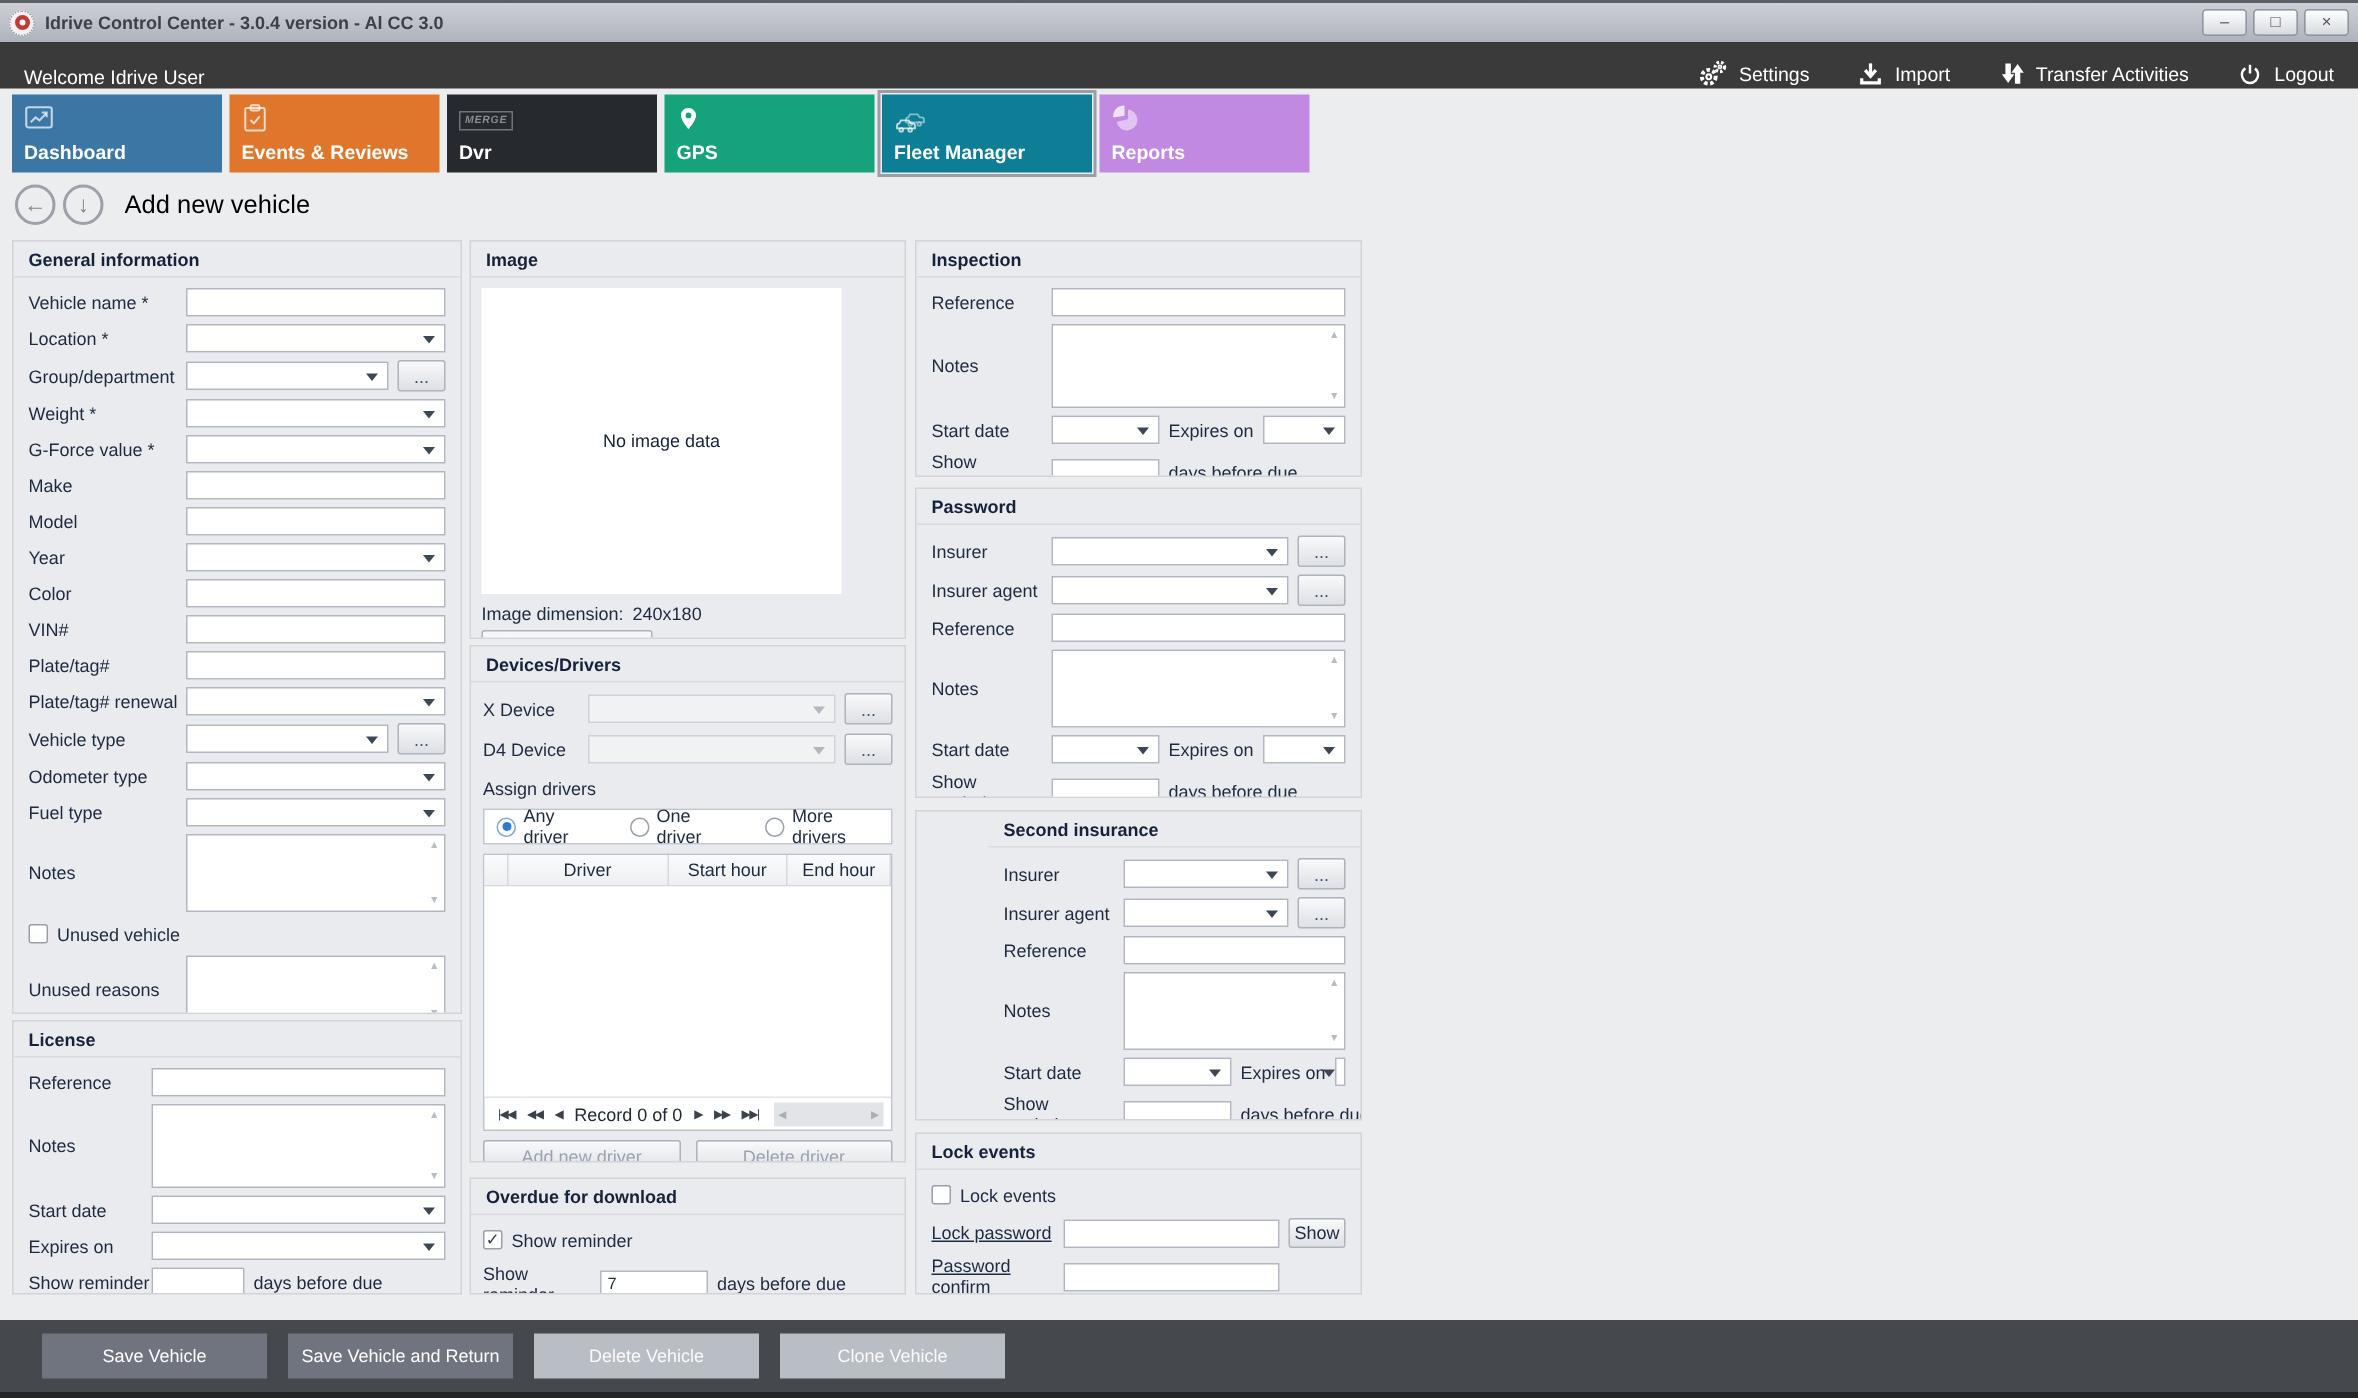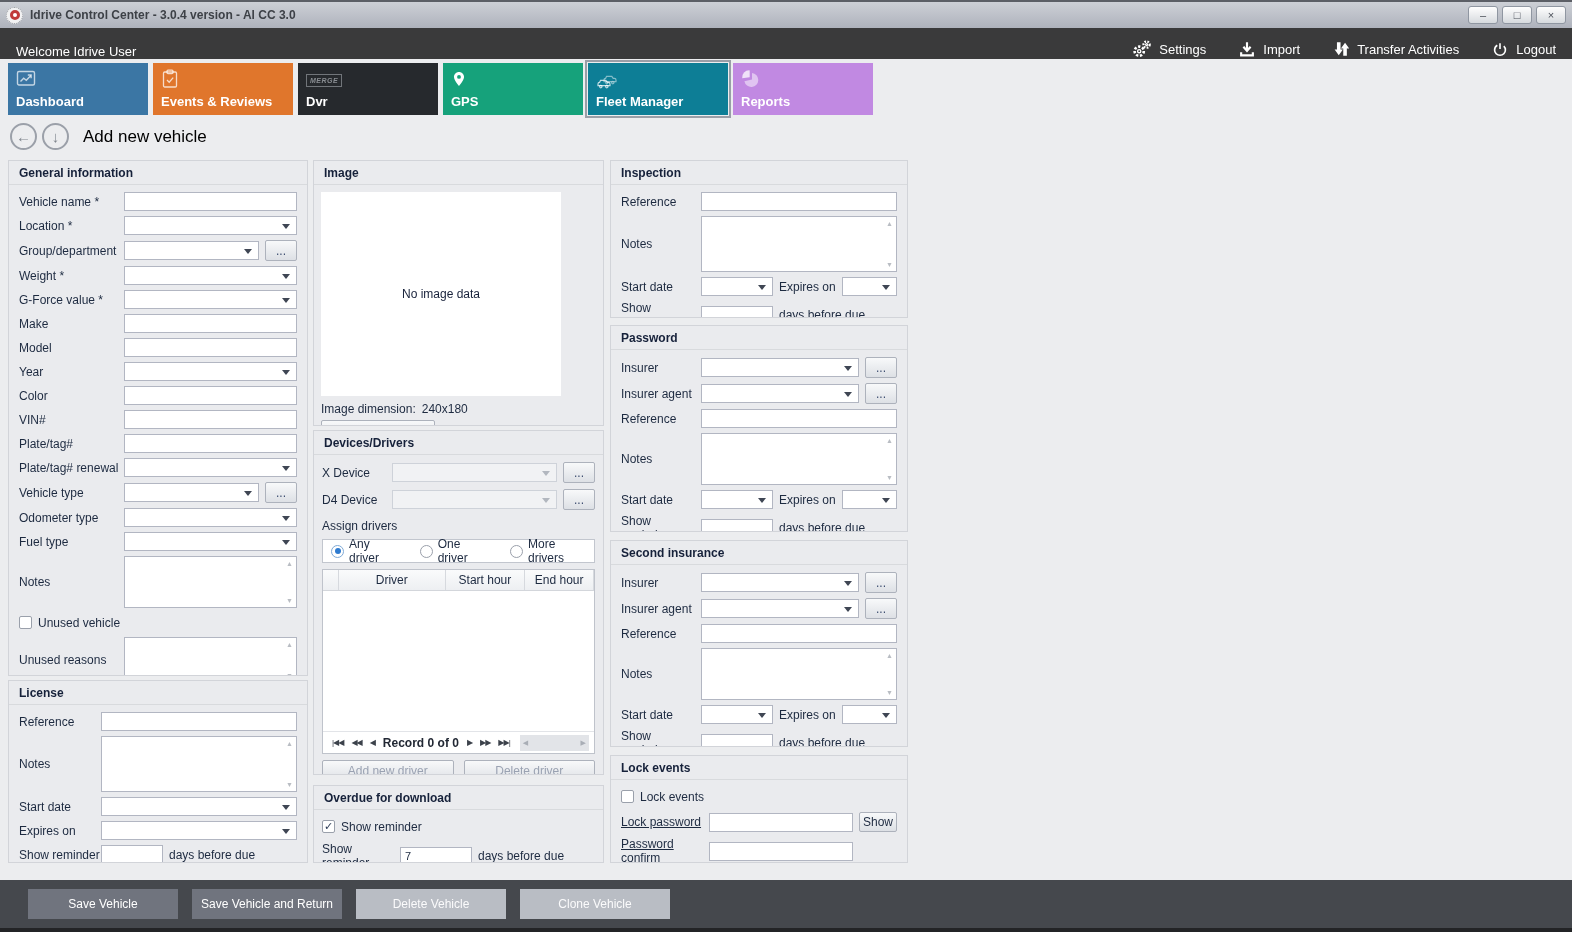--- a/index.html
+++ b/index.html
@@ -53,21 +53,21 @@
   .pagetitle{ font-size:17px; color:#000000; margin-left:9px; }
   
   .panel{ position:absolute; background:#eaebee; border:1px solid #d2d4d9; overflow:hidden; }
   #p-general{ left:8px; top:160px; width:300px; height:516px; }
   #p-license{ left:8px; top:680px; width:300px; height:183px; }
   #p-image{ left:313px; top:160px; width:291px; height:266px; }
   #p-devices{ left:313px; top:430px; width:291px; height:345px; }
   #p-overdue{ left:313px; top:785px; width:291px; height:78px; }
   #p-inspection{ left:610px; top:160px; width:298px; height:158px; }
   #p-insurance{ left:610px; top:325px; width:298px; height:207px; }
-  #p-second{ left:610px; top:540px; width:298px; height:207px; }
+  #p-second{ left:610px; top:540px; width:298px; height:207px;padding-left:48px; }
   #p-lock{ left:610px; top:755px; width:298px; height:108px; }
   .phead{ font-weight:bold; font-size:12px; color:#16213a; padding:5px 10px 4px;
     border-bottom:1px solid #d8dadd; margin-bottom:7px; }
   .frow{ display:flex; align-items:center; margin:0 10px 5px; min-height:19px; }
   .flabel{ flex-shrink:0; font-size:12px; color:#1d2a40; }
   .w105{ width:105px; } .w82{ width:82px; } .w80{ width:80px; } .w88{ width:88px;text-decoration:underline; } .w70{ width:70px; }
   .tinput{ height:19px; border:1px solid #b2b6c2; background:#fff; flex:1; min-width:0;
     font:11px "Liberation Sans","DejaVu Sans",sans-serif; padding:0 4px; color:#1d2a40; }
   .sel{ position:relative; height:19px; border:1px solid #b2b6c2; background:#fff; flex:1; min-width:0; cursor:pointer;}
   .sel::after{ content:""; position:absolute; right:6px; top:7px;
@@ -103,21 +103,21 @@
     display:flex; align-items:center; padding:0 8px; gap:24px; font-size:12px; }
   .radio-item{ display:flex; align-items:center; cursor:pointer;}
   .dtable{ margin:0 8px; border:1px solid #bfc3cb; background:#fff; }
   .dthead{ display:flex; height:21px; background:linear-gradient(#fafbfc,#edeff2);
     border-bottom:1px solid #d3d6db; font-size:12px; }
   .dth{ border-right:1px solid #d6d9de; display:flex; align-items:center; justify-content:center; }
   .c0{ width:16px; } .c1{ width:107px; } .c2{ width:80px; } .c3{ width:69px; } .c4{ flex:1; border-right:none;}
   .dtbody{ height:140px; background:#fff; }
   .dnav{ display:flex; align-items:center; height:22px; padding:0 5px; border-top:1px solid #e2e4e8; }
   .navg{ font-size:8px; color:#3c424b; margin:0 4px; letter-spacing:-1px; cursor:pointer;}
-  .navstatus{ font-size:12px; color:#222834; margin:0 4px;font-weight:bold; }
+  .navstatus{ font-size:12px; color:#222834; margin:0 4px; }
   .hscroll{ flex:1; height:16px; margin-left:6px; background:#e2e4e8; position:relative; }
   .hscroll::before{ content:"◀"; position:absolute; left:3px; top:4px; font-size:7px; color:#a9aeb6; }
   .hscroll::after{ content:"▶"; position:absolute; right:3px; top:4px; font-size:7px; color:#a9aeb6; }
   .dbtnrow{ display:flex; gap:10px; margin:6px 8px 0; }
   .dbtnrow .btn{ flex:1; height:22px; }
   
   .footer{ position:absolute; left:0; right:0; bottom:0; height:52px; background:#45484d;
     border-bottom:4px solid #232426; display:flex; align-items:center; padding-left:28px; gap:14px; }
   .fbtn{ height:30px; width:150px; border:none; font-size:12px; color:#fff;
     display:flex; align-items:center; justify-content:center; cursor:pointer; }

